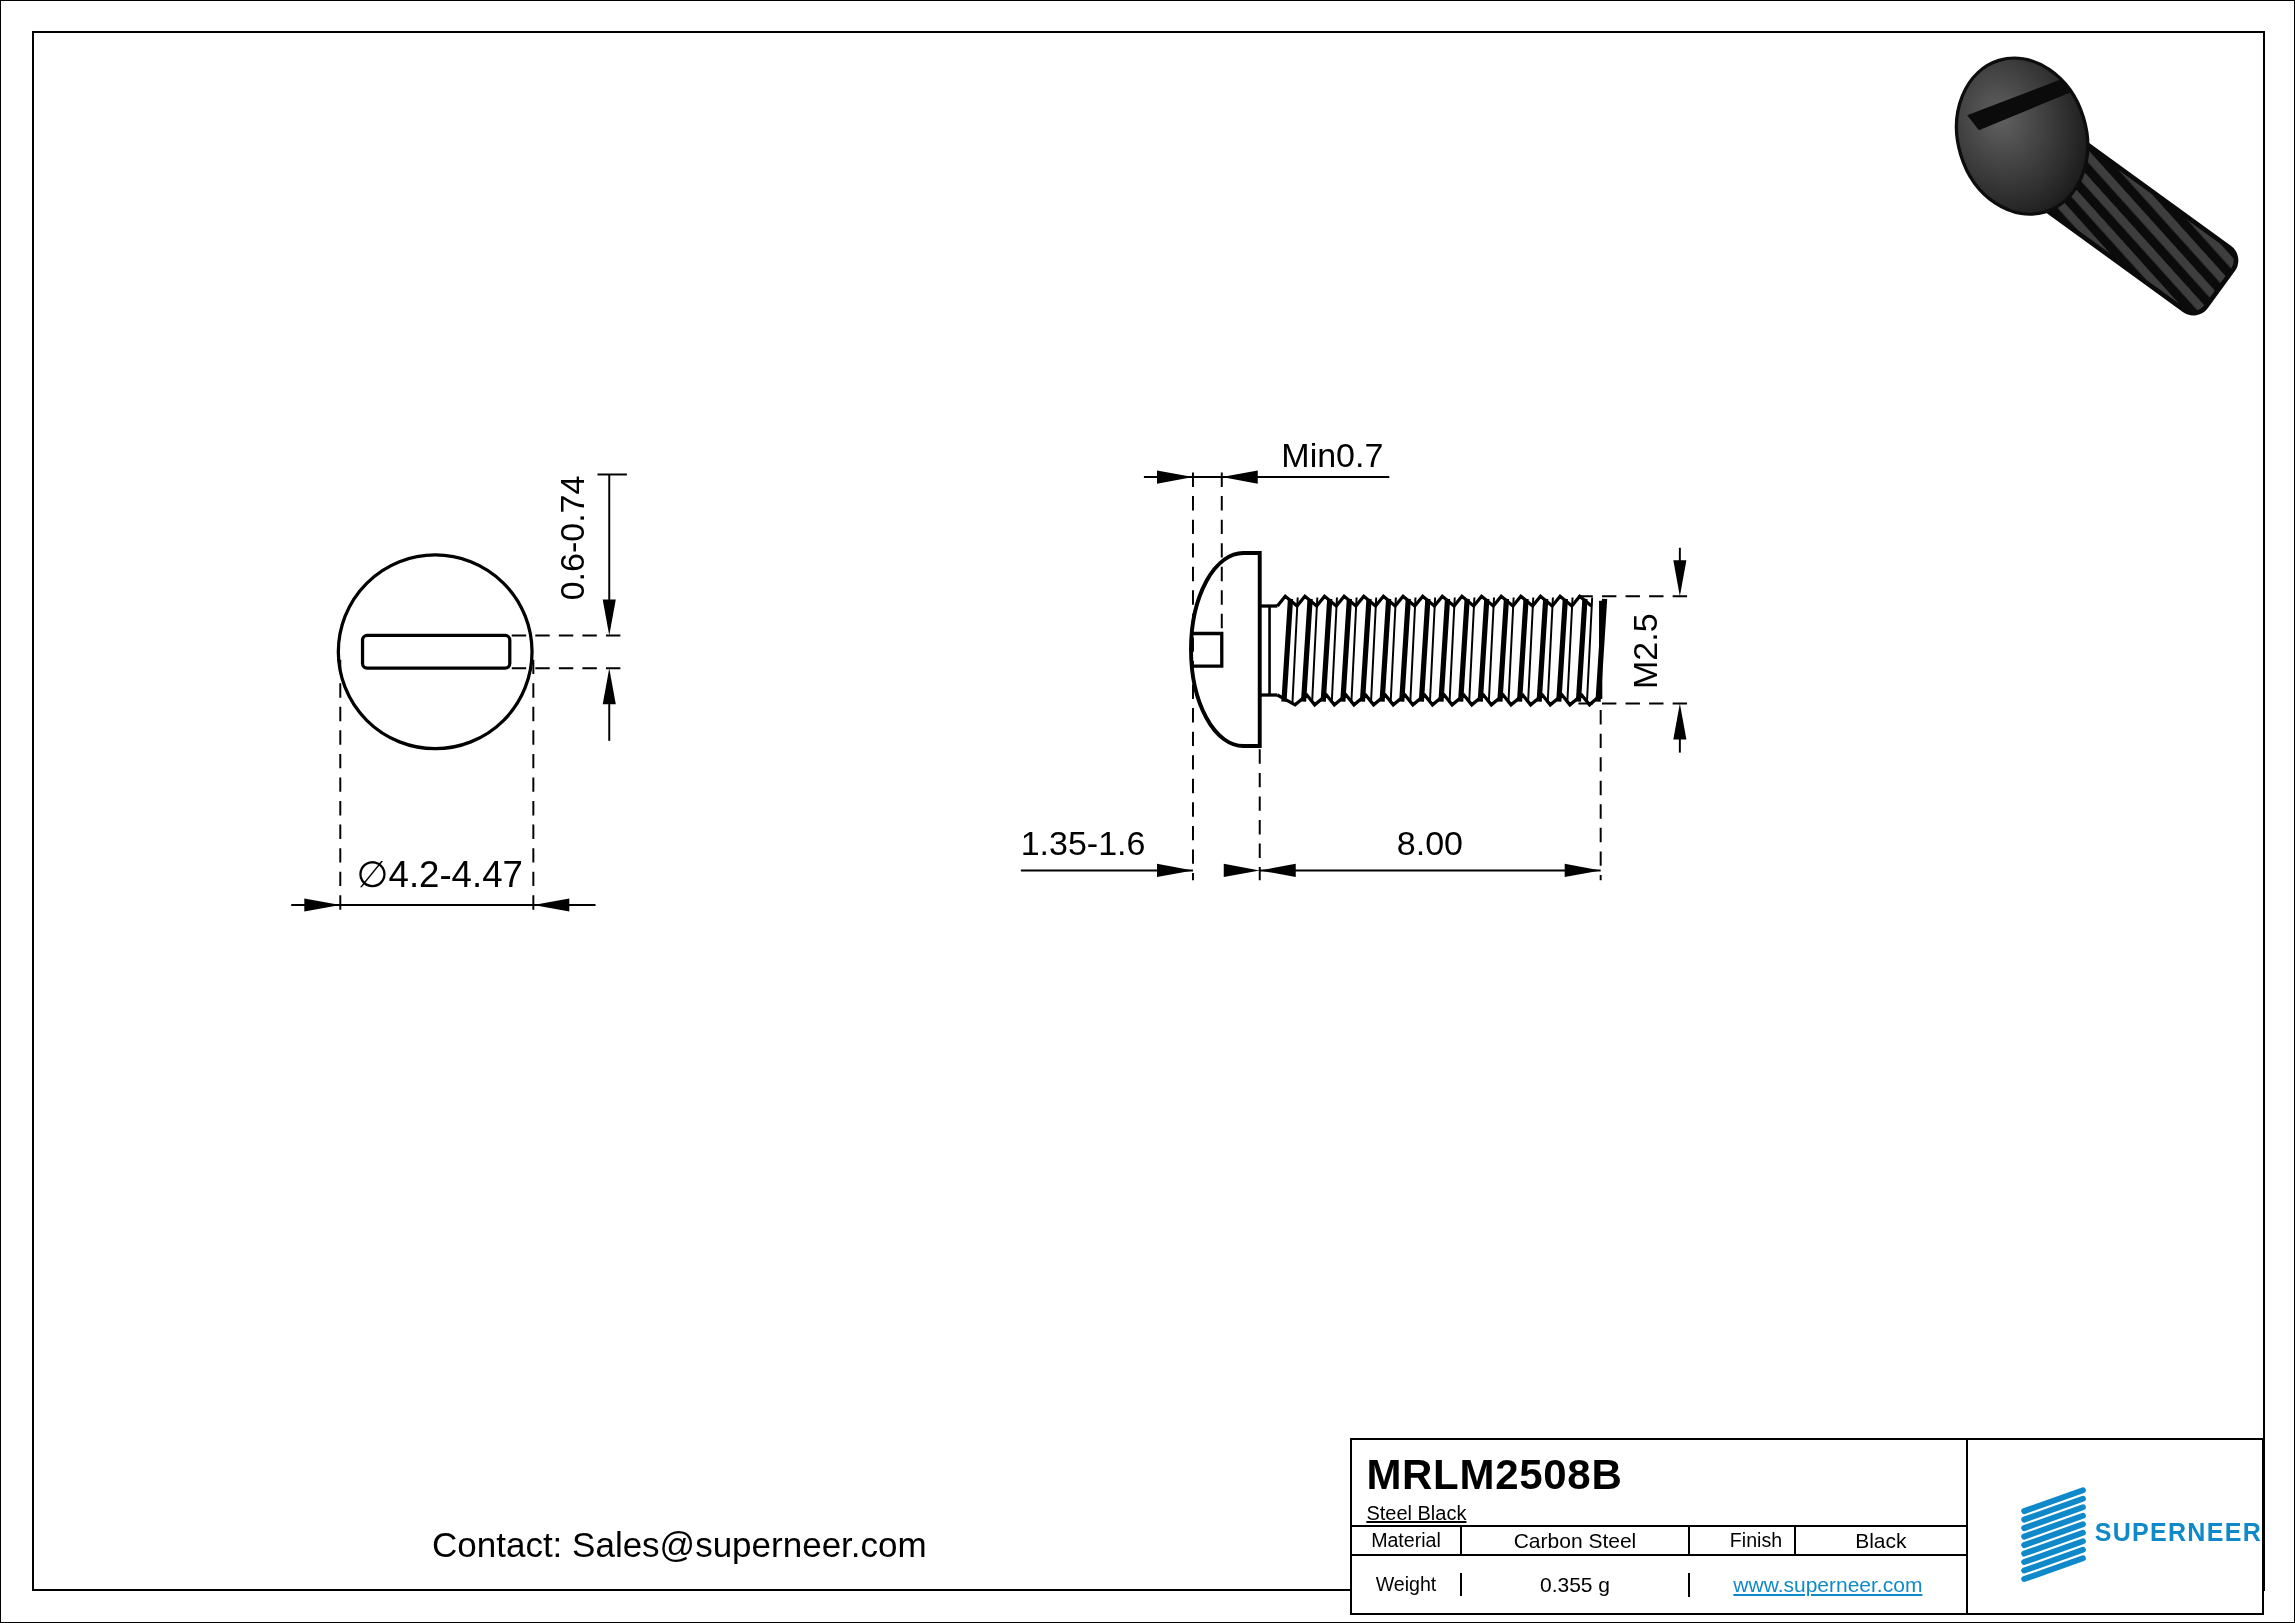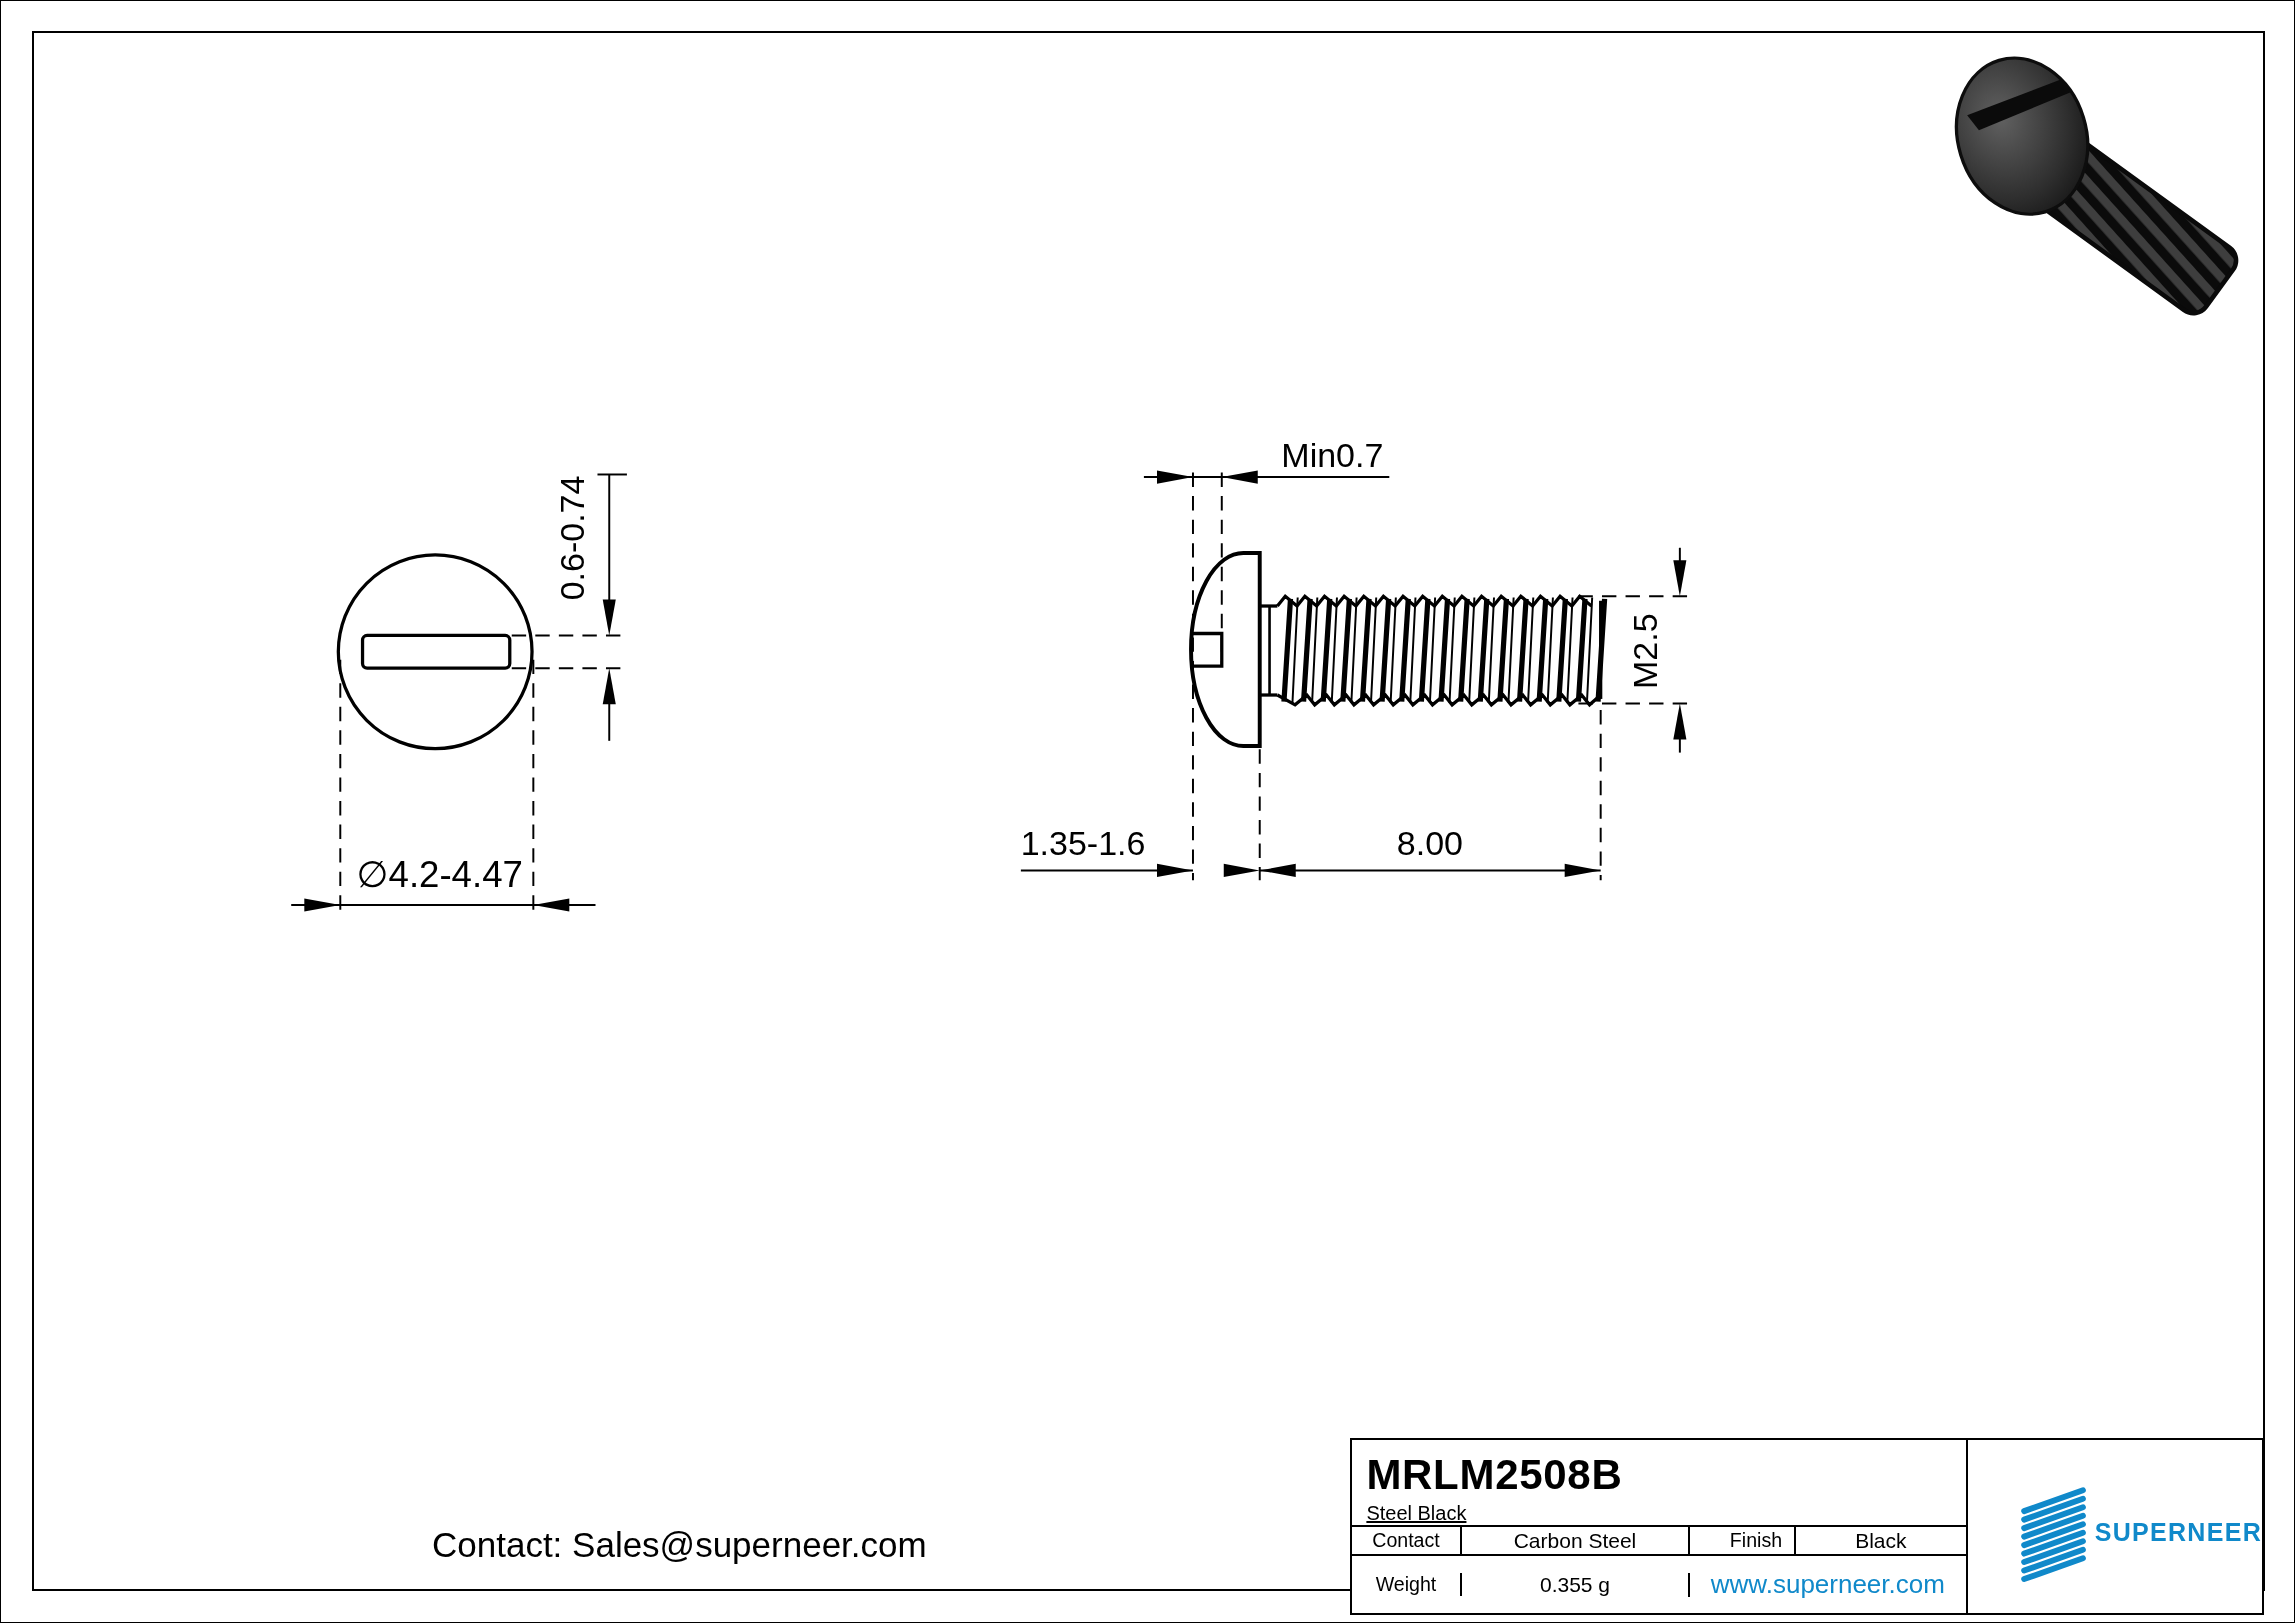--- a/index.html
+++ b/index.html
@@ -23,21 +23,21 @@
   .tb-line1{font-size:20px;margin:14.4px 0 0 14.4px;white-space:pre;}
   .tb-line2{font-size:20px;margin:3.9px 0 0 14.4px;white-space:pre;text-decoration:underline;}
   .tb-row{display:flex;height:29px;box-sizing:border-box;}
   .tb-row.mat{border-bottom:2px solid #000;}
   .tb-cell{display:flex;align-items:center;justify-content:center;font-size:19.6px;box-sizing:border-box;}
   .cr{border-right:2px solid #000;}
   .w-label{width:110px;}
   .w-value{width:228px;font-size:21px;}
   .w-finish{width:106px;padding-left:28px;}
   .w-black{flex:1;font-size:21px;}
-  .w-www{flex:1;font-size:26px;}
+  .w-www{flex:1;font-size:21px;text-decoration:underline;}
   .tb-logo{flex:1;display:flex;flex-direction:row;align-items:center;justify-content:flex-start;padding-left:48px;}
   .brand-text{font-size:25px;font-weight:bold;letter-spacing:1.3px;margin-top:11.8px;}
 
   #contact-line{position:absolute;left:432px;top:1525px;font-size:35px;}
 </style>
 </head>
 <body>
 
 <div id="page-border"></div>
 <div id="drawing-frame"></div>
@@ -130,21 +130,21 @@
   </g>
 </svg>
 
 <div id="titleblock">
   <div class="tb-main">
     <div class="tb-desc">
       <div class="tb-part">MRLM2508B</div>
       <div class="tb-line2">Steel Black</div>
     </div>
     <div class="tb-row mat">
-      <div class="tb-cell w-label cr">Contact</div>
+      <div class="tb-cell w-label cr">Material</div>
       <div class="tb-cell w-value cr">Carbon Steel</div>
       <div class="tb-cell w-finish cr">Finish</div>
       <div class="tb-cell w-black">Black</div>
     </div>
     <div class="tb-row" style="flex:1;align-items:center;">
       <div class="tb-cell w-label cr">Weight</div>
       <div class="tb-cell w-value cr">0.355 g</div>
       <div class="tb-cell w-www" style="color:#1089ca;">www.superneer.com</div>
     </div>
   </div>

